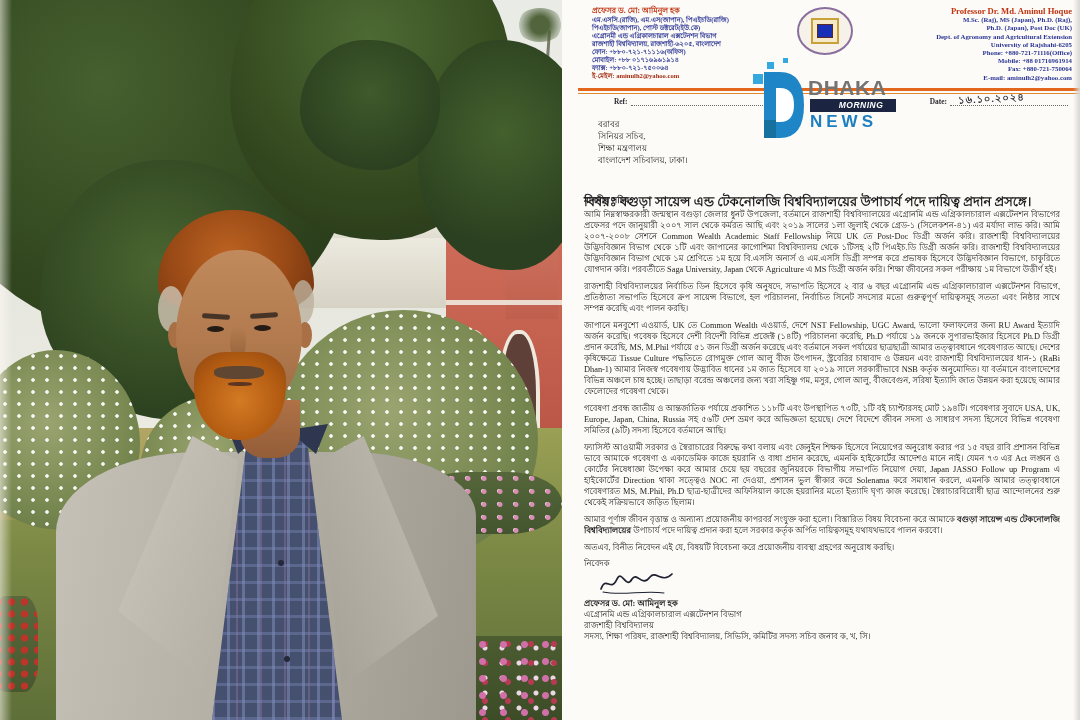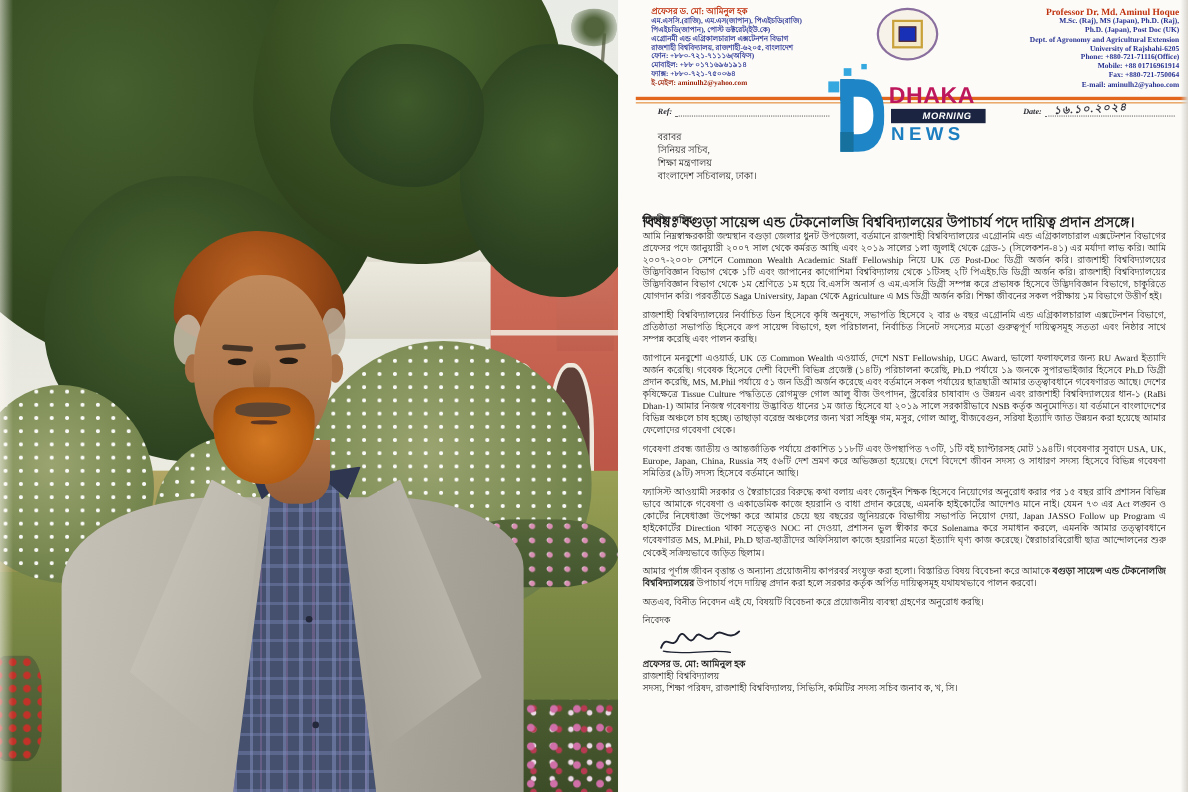--- a/index.html
+++ b/index.html
@@ -109,42 +109,42 @@
   .lh-left .redline{color:#a12a10;}
   .sealwrap{width:70px;display:flex;justify-content:center;}
   .seal{width:52px;height:44px;border:2px solid #8a6f9e;border-radius:50%;background:#f6f2ea;
         display:flex;align-items:center;justify-content:center;}
   .seal .sq1{width:24px;height:22px;background:#f4e9c8;border:2px solid #c9a13a;display:flex;align-items:center;justify-content:center;}
   .seal .sq2{width:14px;height:12px;background:#1730b5;border:1px solid #5a2a20;}
   .lh-right{flex:1;text-align:right;font-size:6.8px;line-height:8.2px;color:#2c3694;font-weight:bold;}
   .lh-right .lh-name{color:#c03310;font-size:8.6px;margin-bottom:1px;}
   .rule{position:absolute;top:88px;left:16px;right:0;height:3px;background:#e2661c;}
   .rule2{position:absolute;top:93px;left:16px;right:0;height:1px;background:#e2882f;}
-  .refrow{position:absolute;top:97px;left:36px;right:12px;display:flex;font-size:7.4px;font-weight:bold;color:#2b2b33;font-style:italic;}
+  .refrow{position:absolute;top:97px;left:52px;right:12px;display:flex;font-size:7.4px;font-weight:bold;color:#2b2b33;}
   .dots{display:inline-block;width:140px;height:8px;border-bottom:1px dotted #666;margin-left:3px;}
   .daterow{margin-left:auto;display:flex;align-items:flex-end;}
   .dots2{display:inline-block;width:118px;height:8px;border-bottom:1px dotted #666;margin-left:3px;position:relative;}
   .hand{position:absolute;left:8px;top:-6px;font-size:10px;font-weight:bold;color:#33333d;transform:rotate(-3deg);letter-spacing:1px;}
   .addr{position:absolute;top:118px;left:36px;font-size:8.6px;line-height:12px;}
   .addr .ind{}
   .subject{position:absolute;top:192px;left:22px;right:18px;font-size:13px;font-weight:bold;}
   .salut{position:absolute;top:193px;left:22px;font-size:8.7px;font-weight:bold;}
   .lbody{position:absolute;top:209px;left:22px;right:20px;bottom:0;font-size:8.35px;line-height:1.33;text-align:justify;overflow:hidden;}
   .lbody p{margin:0 0 5.5px 0;}
   .closing{margin-top:3px;}
   .sig{margin:1px 0 0 14px;}
   .signame{font-weight:bold;}
   .sigline{line-height:1.3;}
   .email{color:#2222cc;text-decoration:underline;cursor:pointer;}
   
   .logo{position:absolute;left:752px;top:58px;width:150px;height:86px;display:flex;z-index:30;
         font-family:"Liberation Sans", sans-serif;}
   .logo-d{width:52px;height:86px;}
   .logo-text{margin-left:4px;display:flex;flex-direction:column;justify-content:flex-start;padding-top:20px;}
-  .logo-dhaka{font-size:21px;font-weight:900;color:#be185d;letter-spacing:.5px;line-height:20px;}
+  .logo-dhaka{font-size:21px;font-weight:900;color:#737373;letter-spacing:.5px;line-height:20px;}
   .logo-morningbox{background:#1b2440;color:#fff;font-size:8.5px;font-style:italic;font-weight:bold;
         padding:1px 6px 2px 22px;width:58px;text-align:center;letter-spacing:.5px;margin:1px 0 1px 2px;}
   .logo-news{font-size:17px;font-weight:900;color:#1e7fc0;letter-spacing:4px;line-height:18px;margin-left:2px;}
 </style>
 </head>
 <body>
 
 <div class="canvas">
 
   <div class="photo">
@@ -262,20 +262,21 @@
       <p>গবেষণা প্রবন্ধ জাতীয় ও আন্তর্জাতিক পর্যায়ে প্রকাশিত ১১৮টি এবং উপস্থাপিত ৭৩টি, ১টি বই চ্যাপ্টারসহ মোট ১৯৪টি। গবেষণার সুবাদে USA, UK, Europe, Japan, China, Russia সহ ৫৬টি দেশ ভ্রমণ করে অভিজ্ঞতা হয়েছে। দেশে বিদেশে জীবন সদস্য ও সাধারণ সদস্য হিসেবে বিভিন্ন গবেষণা সমিতির (৯টি) সদস্য হিসেবে বর্তমানে আছি।</p>
       <p>ফ্যাসিস্ট আওয়ামী সরকার ও স্বৈরাচারের বিরুদ্ধে কথা বলায় এবং জেনুইন শিক্ষক হিসেবে নিয়োগের অনুরোধ করার পর ১৫ বছর রাবি প্রশাসন বিভিন্ন ভাবে আমাকে গবেষণা ও একাডেমিক কাজে হয়রানি ও বাধা প্রদান করেছে, এমনকি হাইকোর্টের আদেশও মানে নাই। যেমন ৭৩ এর Act লঙ্ঘন ও কোর্টের নিষেধাজ্ঞা উপেক্ষা করে আমার চেয়ে ছয় বছরের জুনিয়রকে বিভাগীয় সভাপতি নিয়োগ দেয়া, Japan JASSO Follow up Program এ হাইকোর্টের Direction থাকা সত্ত্বেও NOC না দেওয়া, প্রশাসন ভুল স্বীকার করে Solenama করে সমাধান করলে, এমনকি আমার তত্ত্বাবধানে গবেষণারত MS, M.Phil, Ph.D ছাত্র-ছাত্রীদের অফিসিয়াল কাজে হয়রানির মতো ইত্যাদি ঘৃণ্য কাজ করেছে। স্বৈরাচারবিরোধী ছাত্র আন্দোলনের শুরু থেকেই সক্রিয়ভাবে জড়িত ছিলাম।</p>
       <p><span>আমার পূর্ণাঙ্গ জীবন বৃত্তান্ত ও অন্যান্য প্রয়োজনীয় কাপরবর্র সংযুক্ত করা হলো। বিস্তারিত বিষয় বিবেচনা করে আমাকে </span><b>বগুড়া সায়েন্স এন্ড টেকনোলজি বিশ্ববিদ্যালয়ের</b><span> উপাচার্য পদে দায়িত্ব প্রদান করা হলে সরকার কর্তৃক অর্পিত দায়িত্বসমূহ যথাযথভাবে পালন করবো।</span></p>
       <p>অতএব, বিনীত নিবেদন এই যে, বিষয়টি বিবেচনা করে প্রয়োজনীয় ব্যবস্থা গ্রহণের অনুরোধ করছি।</p>
       <div class="closing">নিবেদক</div>
       <svg class="sig" width="78" height="26" viewBox="0 0 78 26">
         <path d="M3 19 C8 5 13 23 19 9 C24 -1 28 20 34 9 C39 1 44 18 52 7 C58 0 64 14 74 4" stroke="#1d2130" stroke-width="1.7" fill="none" stroke-linecap="round"></path>
         <path d="M5 22 C24 26 46 20 66 23" stroke="#1d2130" stroke-width="1.1" fill="none" stroke-linecap="round"></path>
       </svg>
       <div class="signame sigline">প্রফেসর ড. মো: আমিনুল হক</div>
+      <div class="sigline">এগ্রোনমি এন্ড এগ্রিকালচারাল এক্সটেনশন বিভাগ</div>
       <div class="sigline">রাজশাহী বিশ্ববিদ্যালয়</div>
       <div class="sigline">সদস্য, শিক্ষা পরিষদ, রাজশাহী বিশ্ববিদ্যালয়, সিভিসি, কমিটির সদস্য সচিব জনাব ক, খ, সি।</div>
     </div>
     <div class="pageedge"></div>
   </div>
 
   <div class="logo">
     <svg class="logo-d" viewBox="0 0 52 86">
       <rect x="1" y="16" width="10" height="10" fill="#35a8e0"></rect>
       <rect x="15" y="4" width="7" height="7" fill="#35a8e0"></rect>

